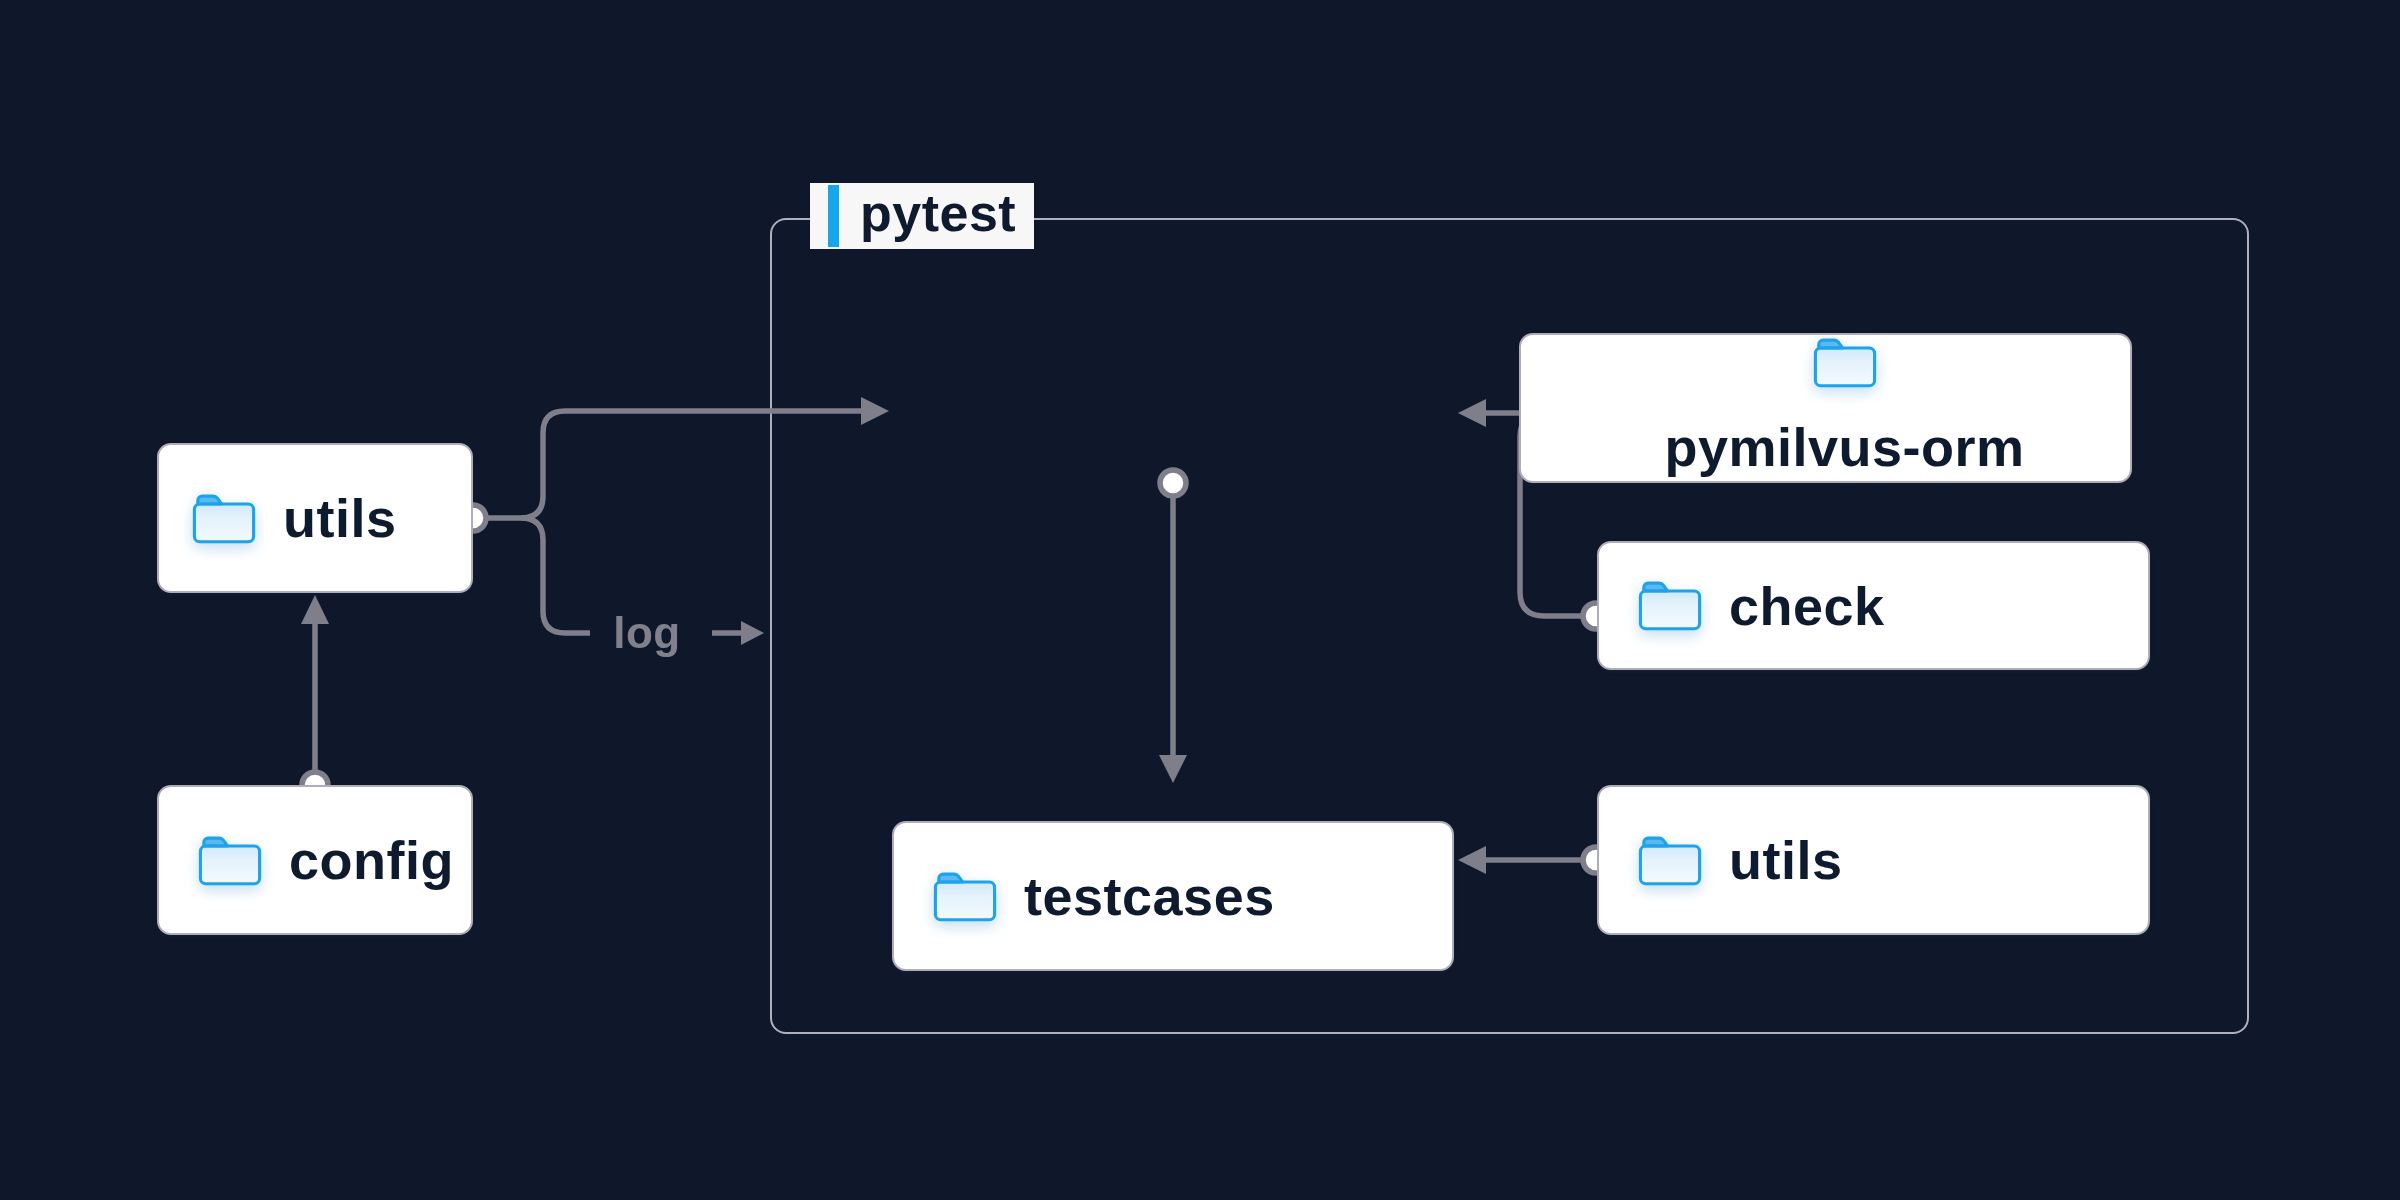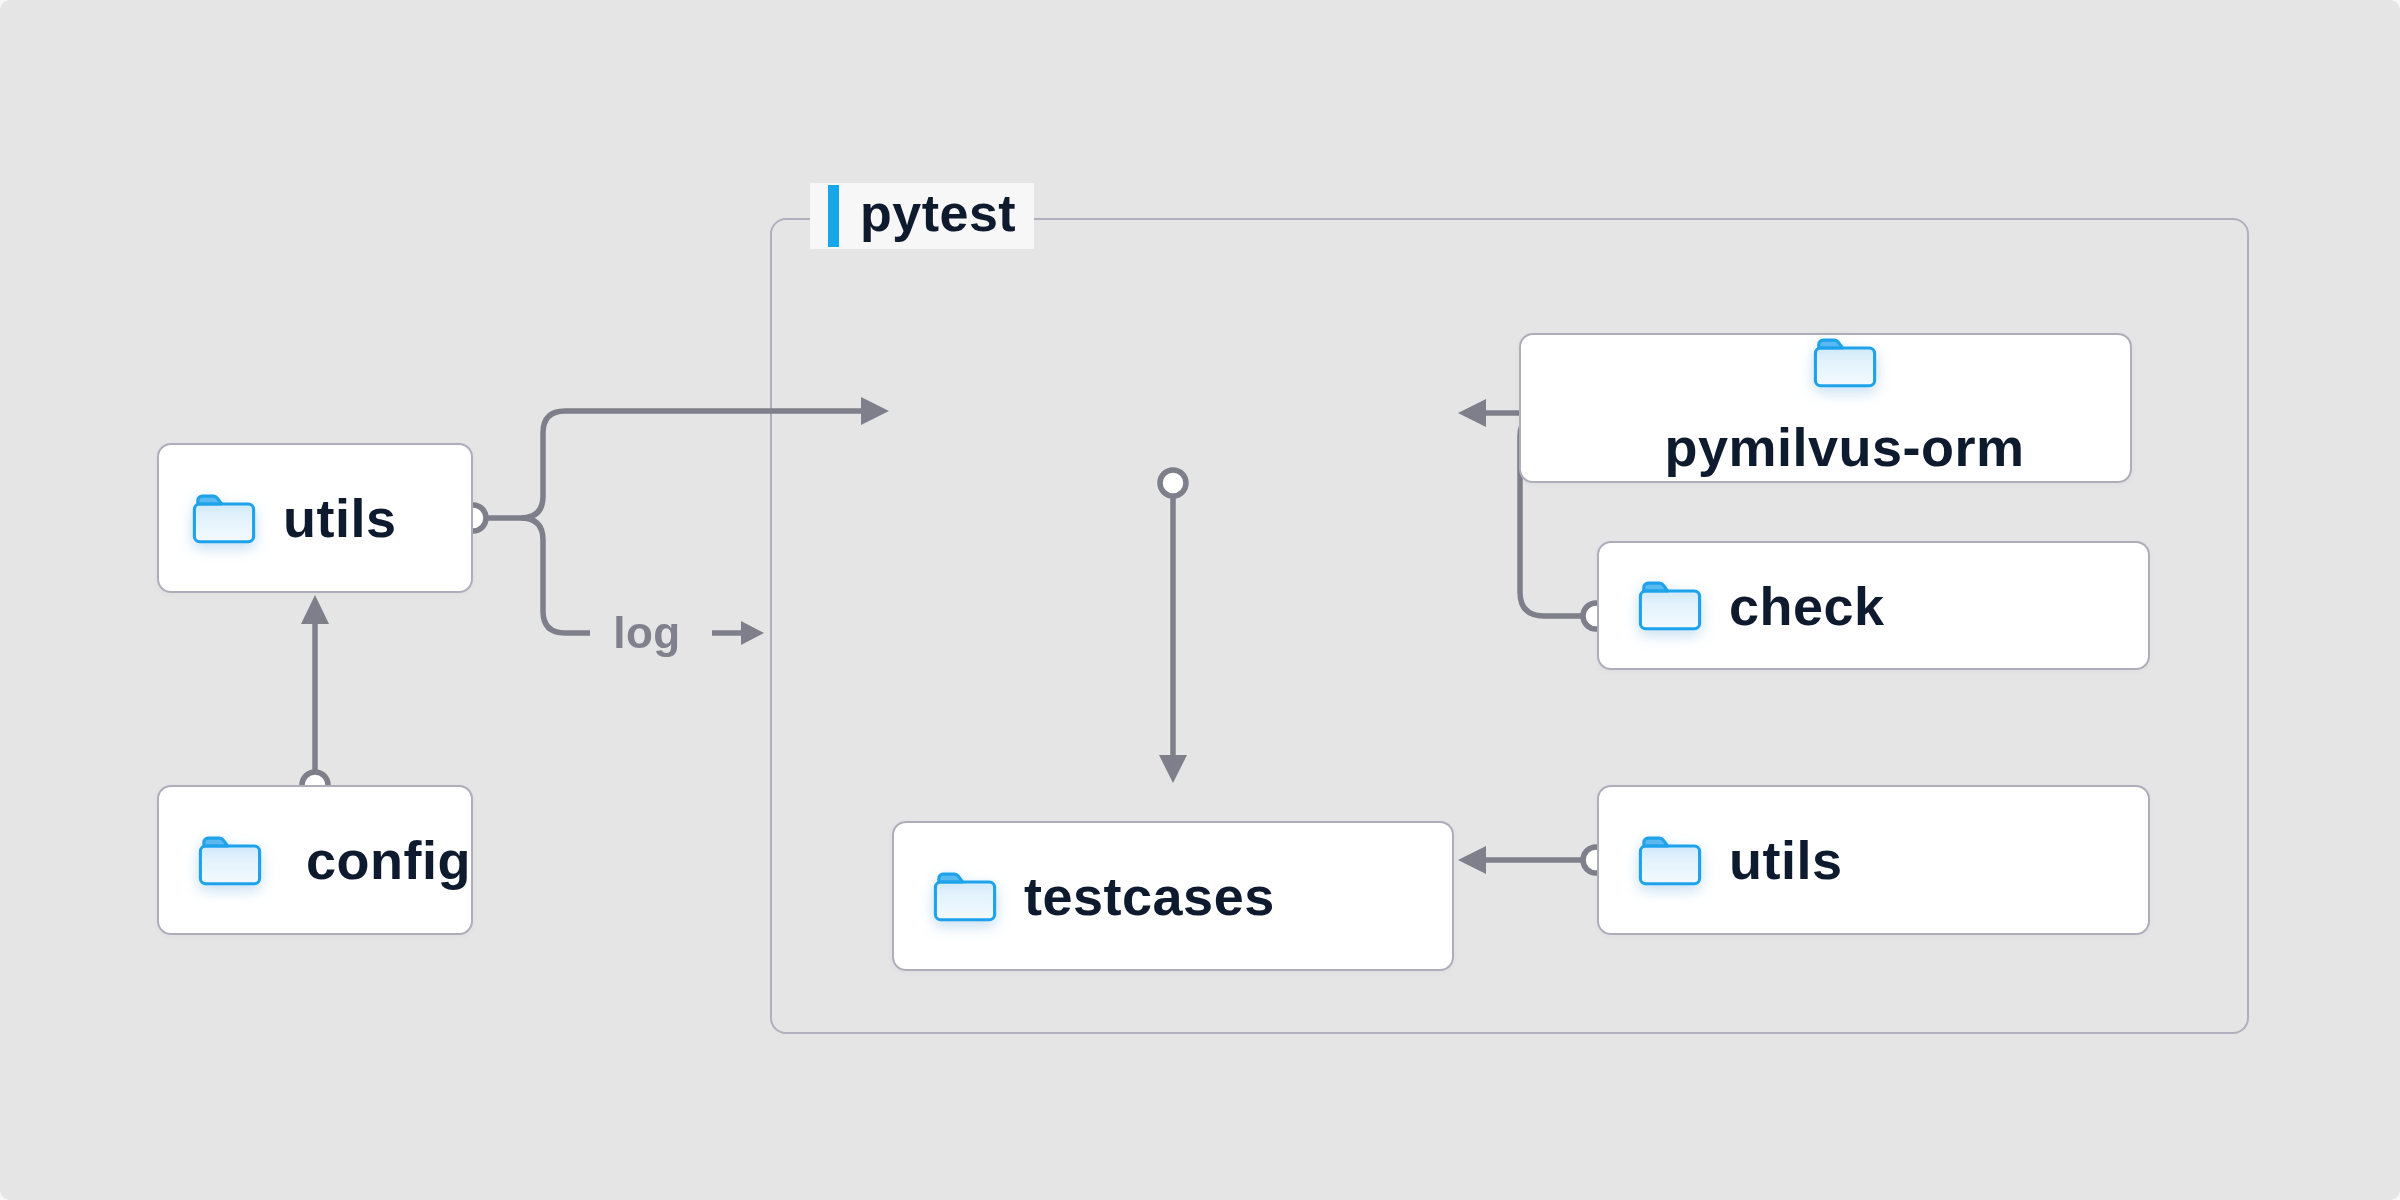--- a/index.html
+++ b/index.html
@@ -1,20 +1,19 @@
 <!DOCTYPE html>
 <html><head>
 <meta charset="utf-8">
 <style>
   html,body{margin:0;padding:0;background:#f7f7f8;}
   .stage{
     position:relative;width:2400px;height:1200px;overflow:hidden;
-    background:#e5e5e5;
+    background:#0f172a;
     font-family:"Liberation Sans", sans-serif;
-    border-radius:10px;
   }
   
   .group{
     position:absolute;left:770px;top:218px;width:1475px;height:812px;
     border:2.5px solid #b0afbd;border-radius:16px;background:transparent;
   }
   .group-label{
     position:absolute;left:810px;top:183px;height:66px;
     display:flex;align-items:center;gap:21px;
     padding:0 18px;background:#f7f7f8;
@@ -27,21 +26,21 @@
   
   .node{
     position:absolute;box-sizing:border-box;background:#ffffff;
     border:2.5px solid #aeadbb;border-radius:14px;
     display:flex;align-items:center;gap:26px;padding-left:38px;
     box-shadow:0 2px 5px rgba(110,110,140,.05);
   }
   .node .label{font-size:54px;font-weight:700;color:#0e1a2d;letter-spacing:.5px;}
   .node svg{filter:drop-shadow(0 5px 7px rgba(46,138,208,.28));flex:0 0 auto;}
   .n-utils     {left:157px; top:443px; width:316px; height:150px;padding-left:32px;}
-  .n-config    {left:157px; top:785px; width:316px; height:150px;justify-content:space-between;}
+  .n-config    {left:157px; top:785px; width:316px; height:150px;}
   .n-base      {left:892px; top:333px; width:562px; height:150px;}
   .n-testcases {left:892px; top:821px; width:562px; height:150px;}
   .n-pymilvus  {left:1519px;top:333px; width:613px; height:150px;flex-direction:column;}
   .n-check     {left:1597px;top:541px; width:553px; height:129px;}
   .n-common    {left:1597px;top:785px; width:553px; height:150px;}
   
   .wires{position:absolute;left:0;top:0;width:2400px;height:1200px;pointer-events:none;}
   .wires path,.wires line{stroke:#7f7f8b;stroke-width:5.5;fill:none;}
   .wires polygon{fill:#7f7f8b;stroke:none;}
   .wires circle{fill:#ffffff;stroke:#7f7f8b;stroke-width:5.5;}

